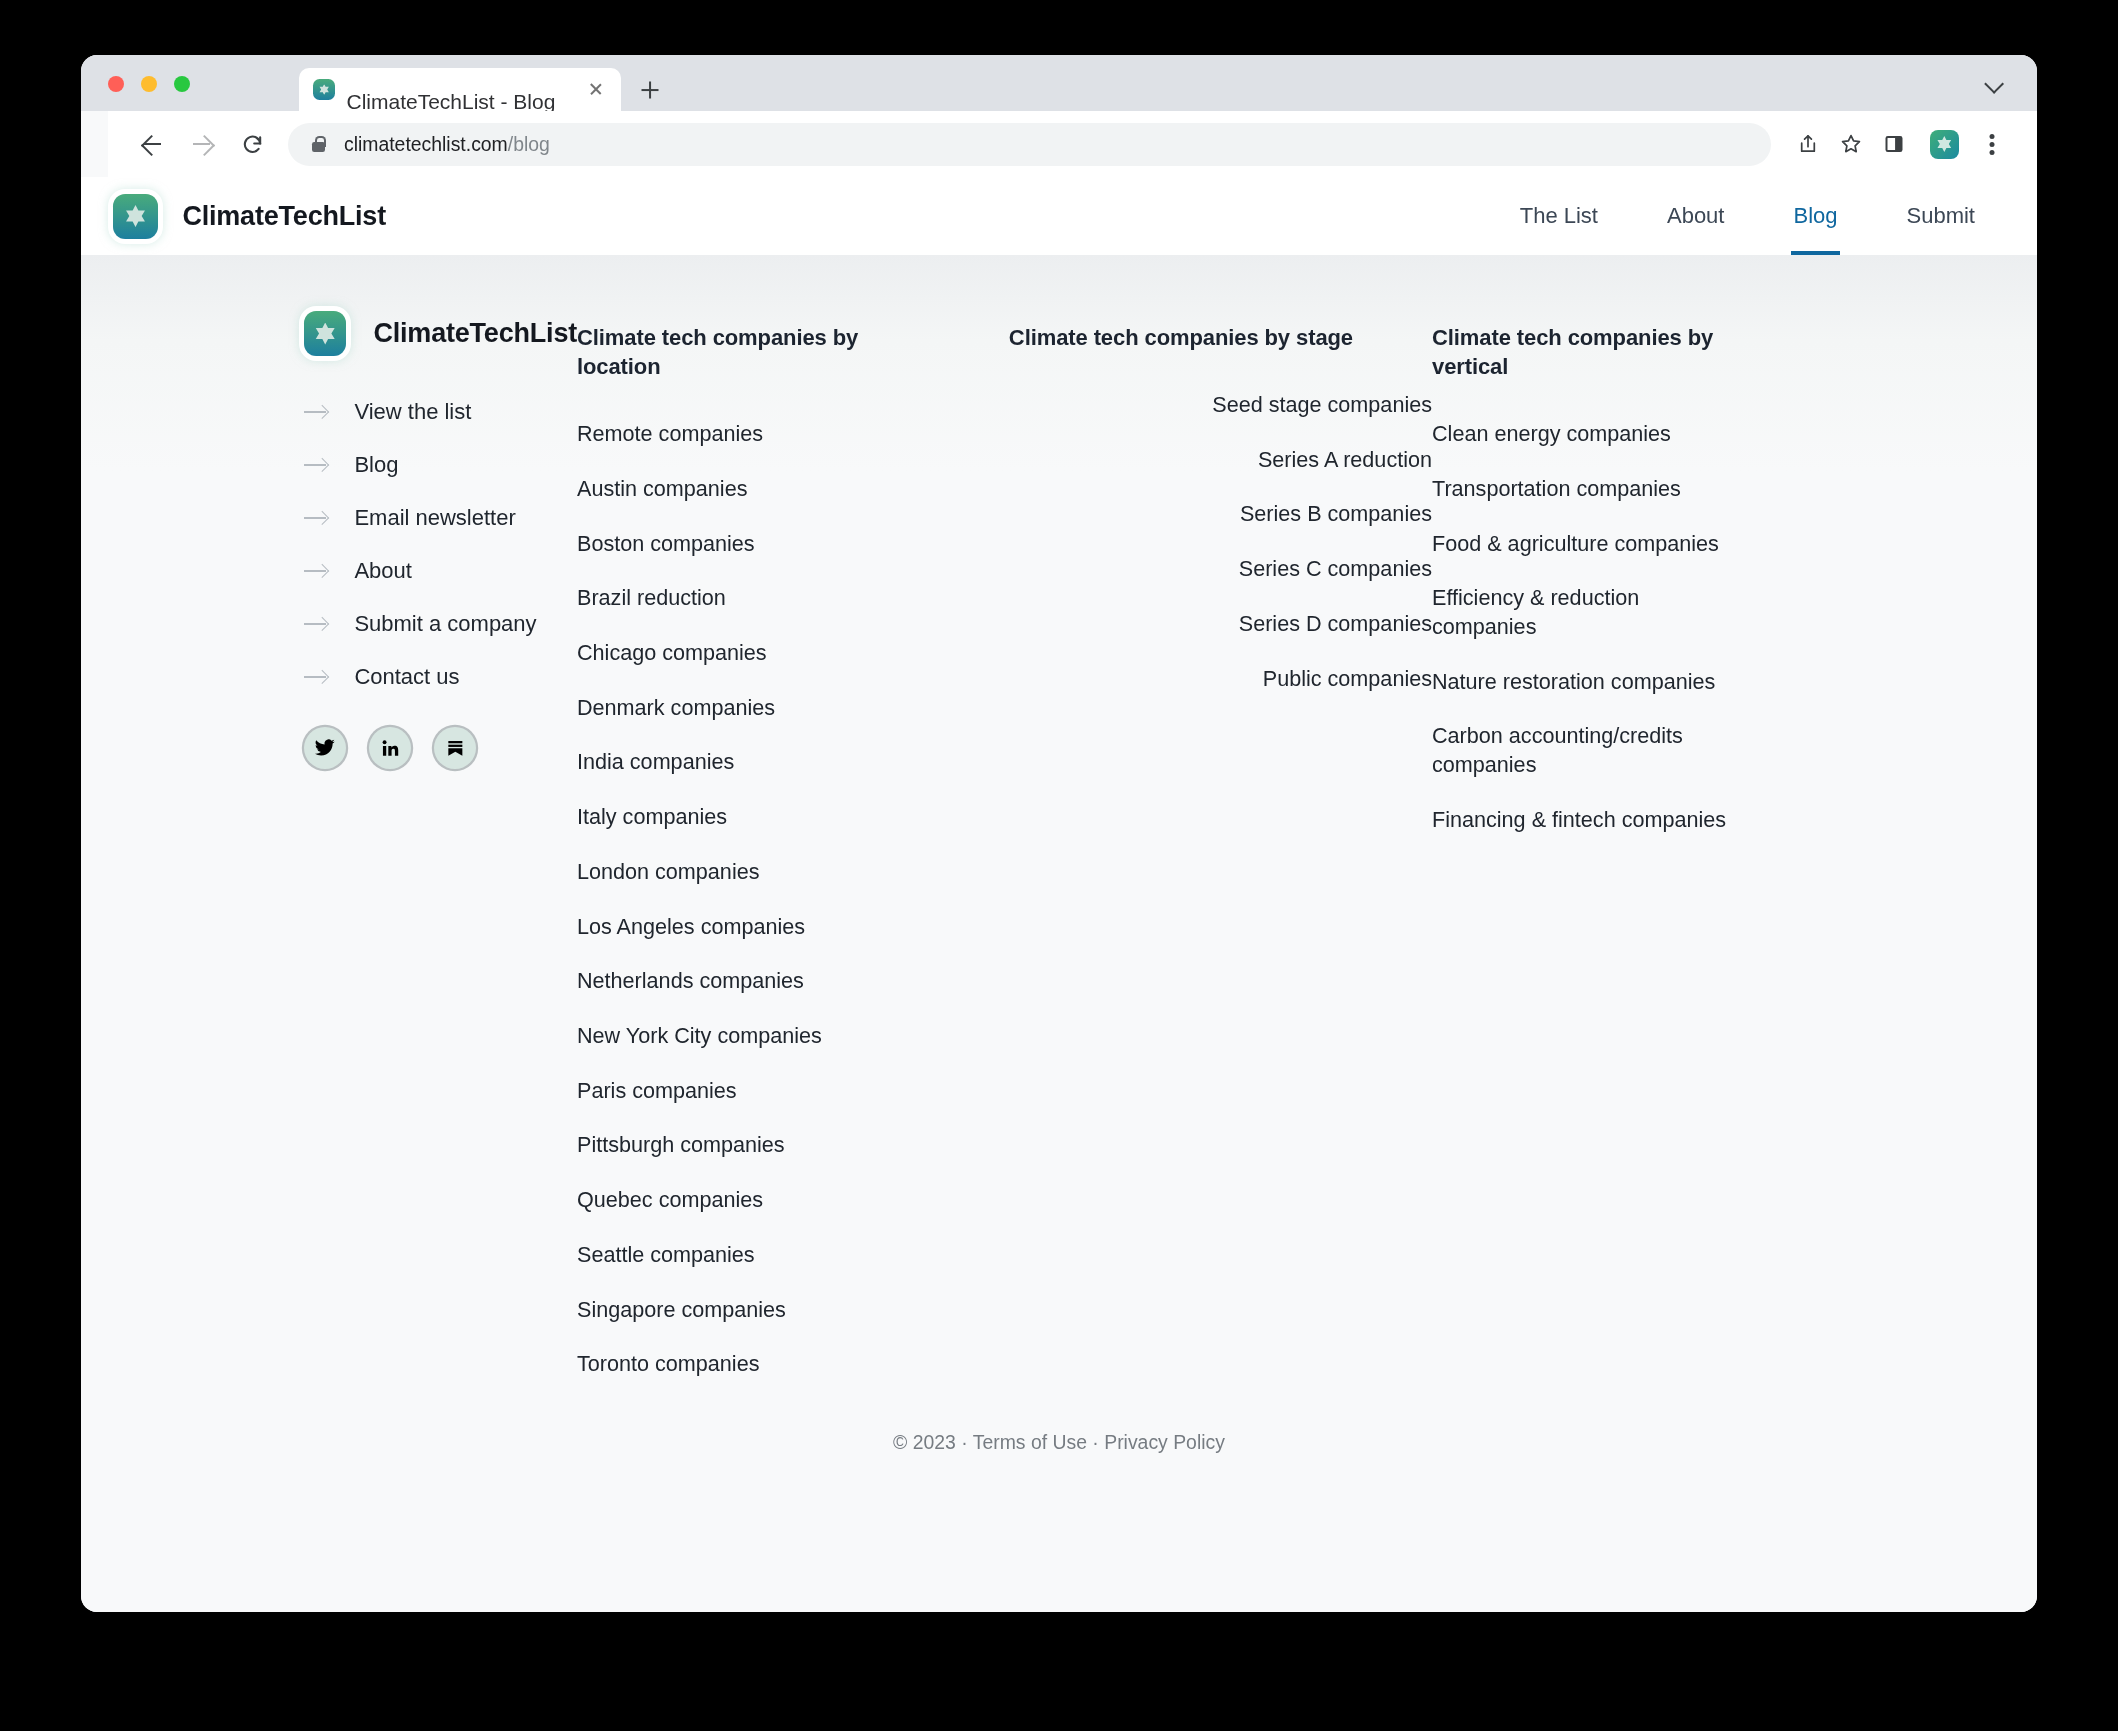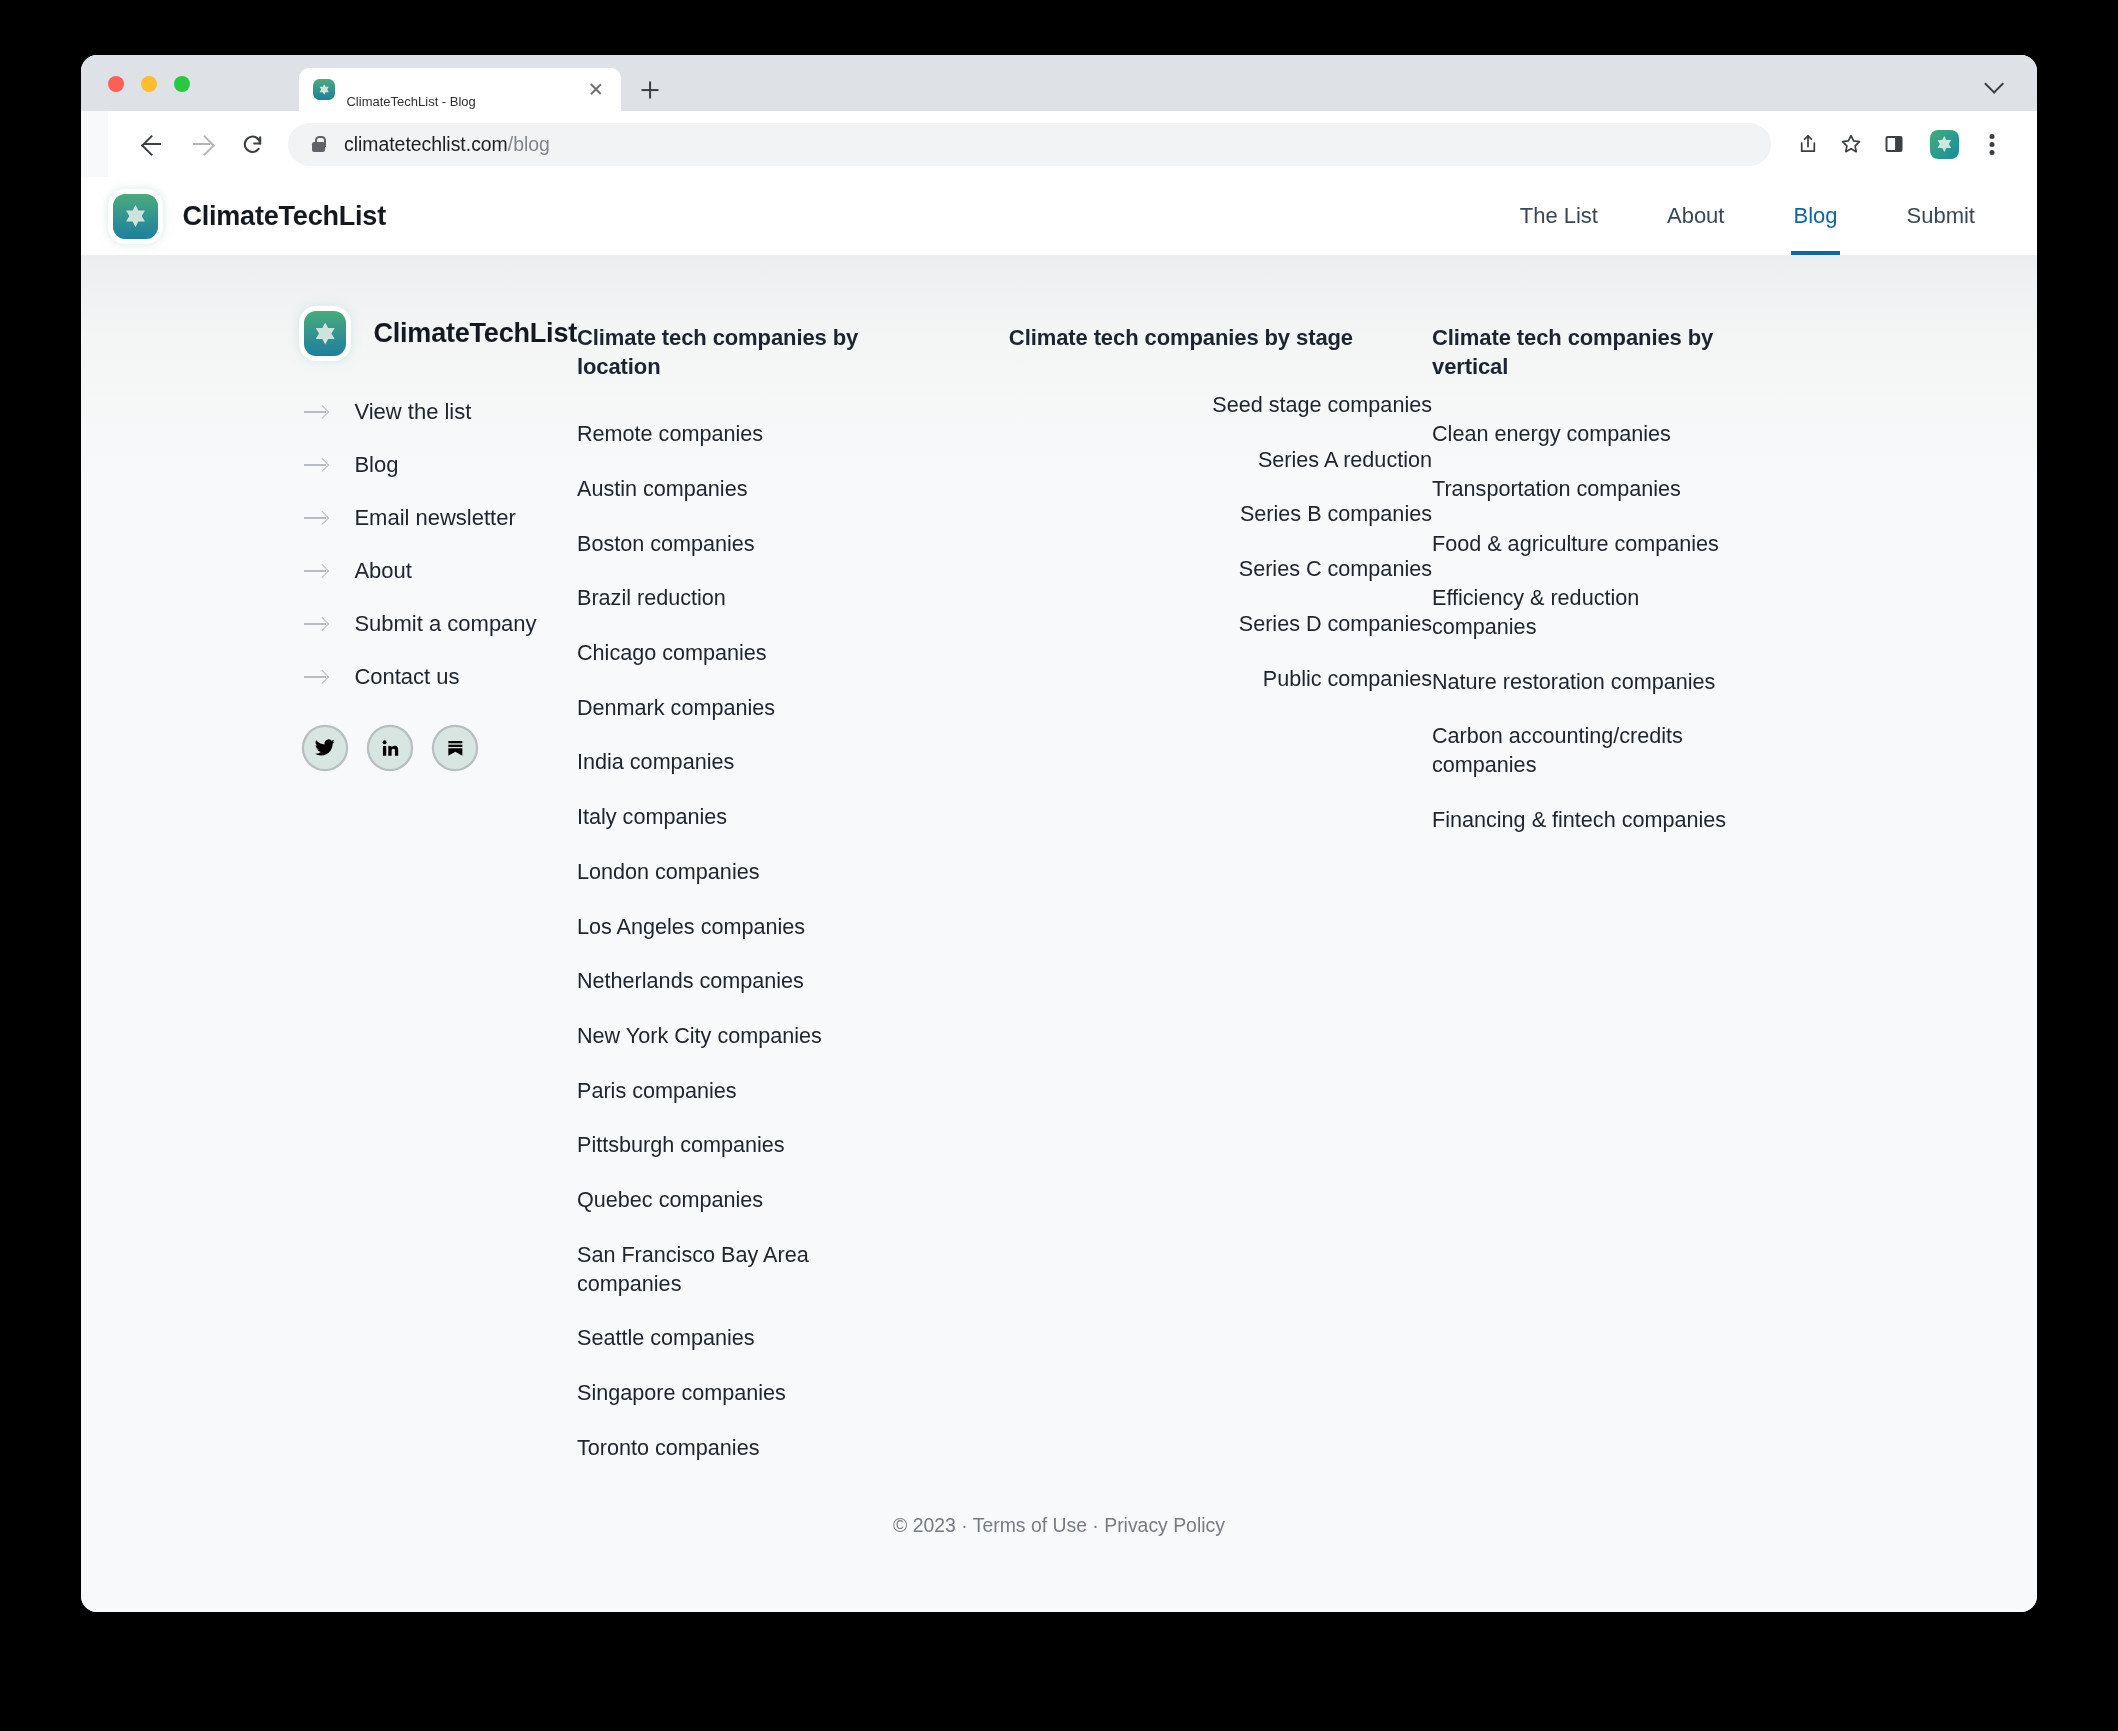--- a/index.html
+++ b/index.html
@@ -36,21 +36,21 @@
     width:21.6px;height:21.6px;border-radius:6.5px;flex:0 0 auto;
     background:linear-gradient(180deg,#49ab7c 0%,#1d7f9e 100%);
     position:relative;margin-right:11.5px;
   }
   .tab-favicon::after{
     content:"";position:absolute;left:50%;top:50%;transform:translate(-50%,-50%);
     width:10.8px;height:10.8px;background:#cfe3dd;
     clip-path:polygon(50% 0%,63% 25%,93% 25%,78% 50%,93% 75%,63% 75%,50% 100%,37% 75%,7% 75%,22% 50%,7% 25%,37% 25%);
   }
   .tab-title{
-    font-size:13px;color:#303134;white-space:nowrap;overflow:hidden;
+    font-size:21px;color:#303134;white-space:nowrap;overflow:hidden;
     text-overflow:ellipsis;flex:1 1 auto;margin-top:24px;
   }
   .tab-close{
     width:24.4px;height:24.4px;flex:0 0 auto;position:relative;opacity:.75;
   }
   .tab-close::before,.tab-close::after{
     content:"";position:absolute;left:50%;top:50%;width:14.4px;height:1.7px;background:#444;
   }
   .tab-close::before{transform:translate(-50%,-50%) rotate(45deg);}
   .tab-close::after{transform:translate(-50%,-50%) rotate(-45deg);}
@@ -361,21 +361,20 @@
             <li><span class="col-link">Denmark companies</span></li>
             <li><span class="col-link">India companies</span></li>
             <li><span class="col-link">Italy companies</span></li>
             <li><span class="col-link">London companies</span></li>
             <li><span class="col-link">Los Angeles companies</span></li>
             <li><span class="col-link">Netherlands companies</span></li>
             <li><span class="col-link">New York City companies</span></li>
             <li><span class="col-link">Paris companies</span></li>
             <li><span class="col-link">Pittsburgh companies</span></li>
             <li><span class="col-link">Quebec companies</span></li>
-            <li><span class="col-link">San Francisco Bay Area companies</span></li>
             <li><span class="col-link">Seattle companies</span></li>
             <li><span class="col-link">Singapore companies</span></li>
             <li><span class="col-link">Toronto companies</span></li>
           </ul>
         </div>
 
         <div class="col col-3">
           <h3 class="col-title">Climate tech companies by stage</h3>
           <ul class="col-list">
             <li><span class="col-link">Seed stage companies</span></li>

